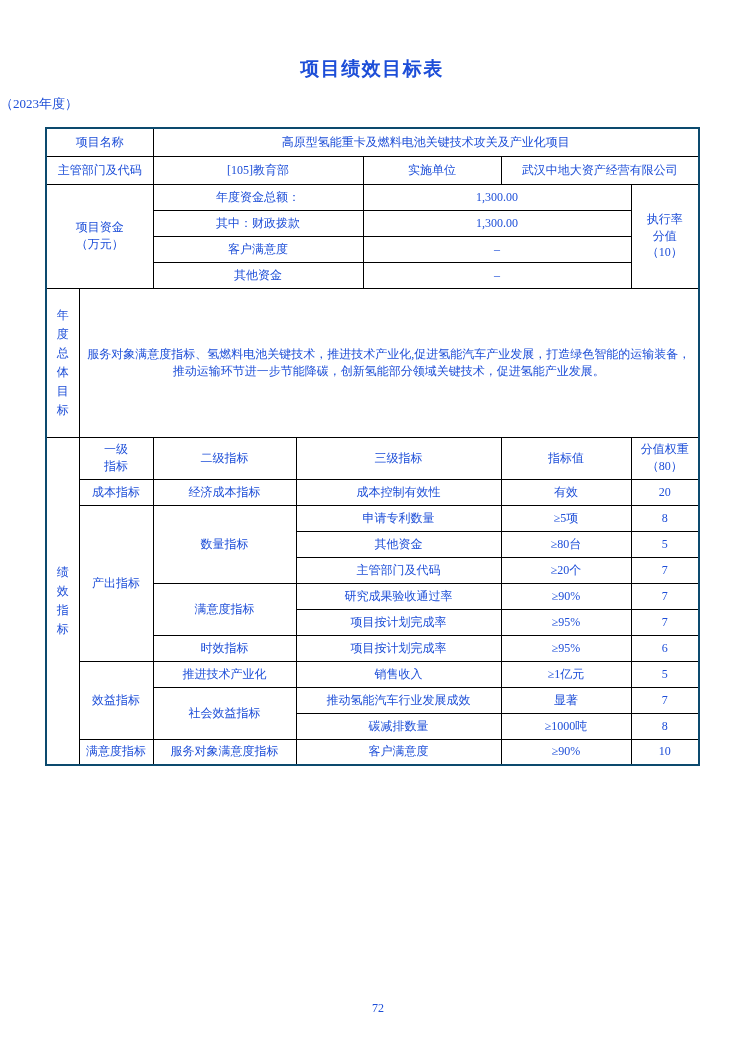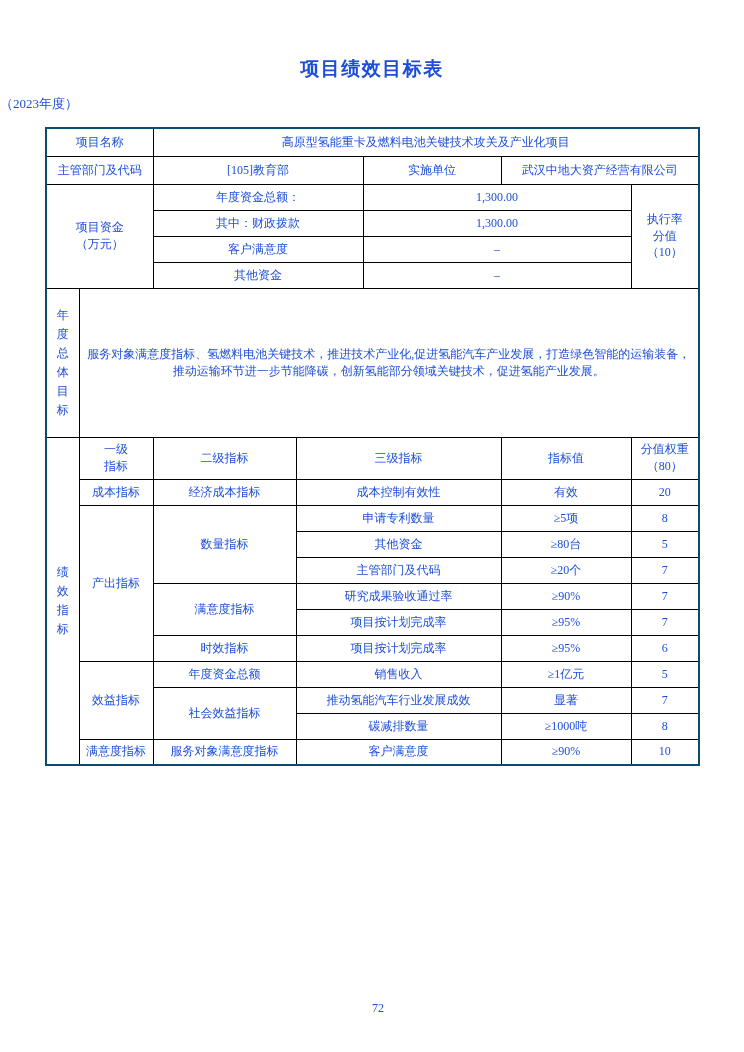--- a/index.html
+++ b/index.html
@@ -184,21 +184,21 @@
     </tr>
     <tr class="r26">
       <td>时效指标</td>
       <td colspan="2" class="alignL">项目按计划完成率</td>
       <td>≥95%</td>
       <td>6</td>
     </tr>
 
     <tr class="r26">
       <td rowspan="3">效益指标</td>
-      <td>年度资金总额</td>
+      <td>推进技术产业化</td>
       <td colspan="2" class="alignL">销售收入</td>
       <td>≥1亿元</td>
       <td>5</td>
     </tr>
     <tr class="r26">
       <td rowspan="2">社会效益指标</td>
       <td colspan="2" class="alignL">推动氢能汽车行业发展成效</td>
       <td>显著</td>
       <td>7</td>
     </tr>

